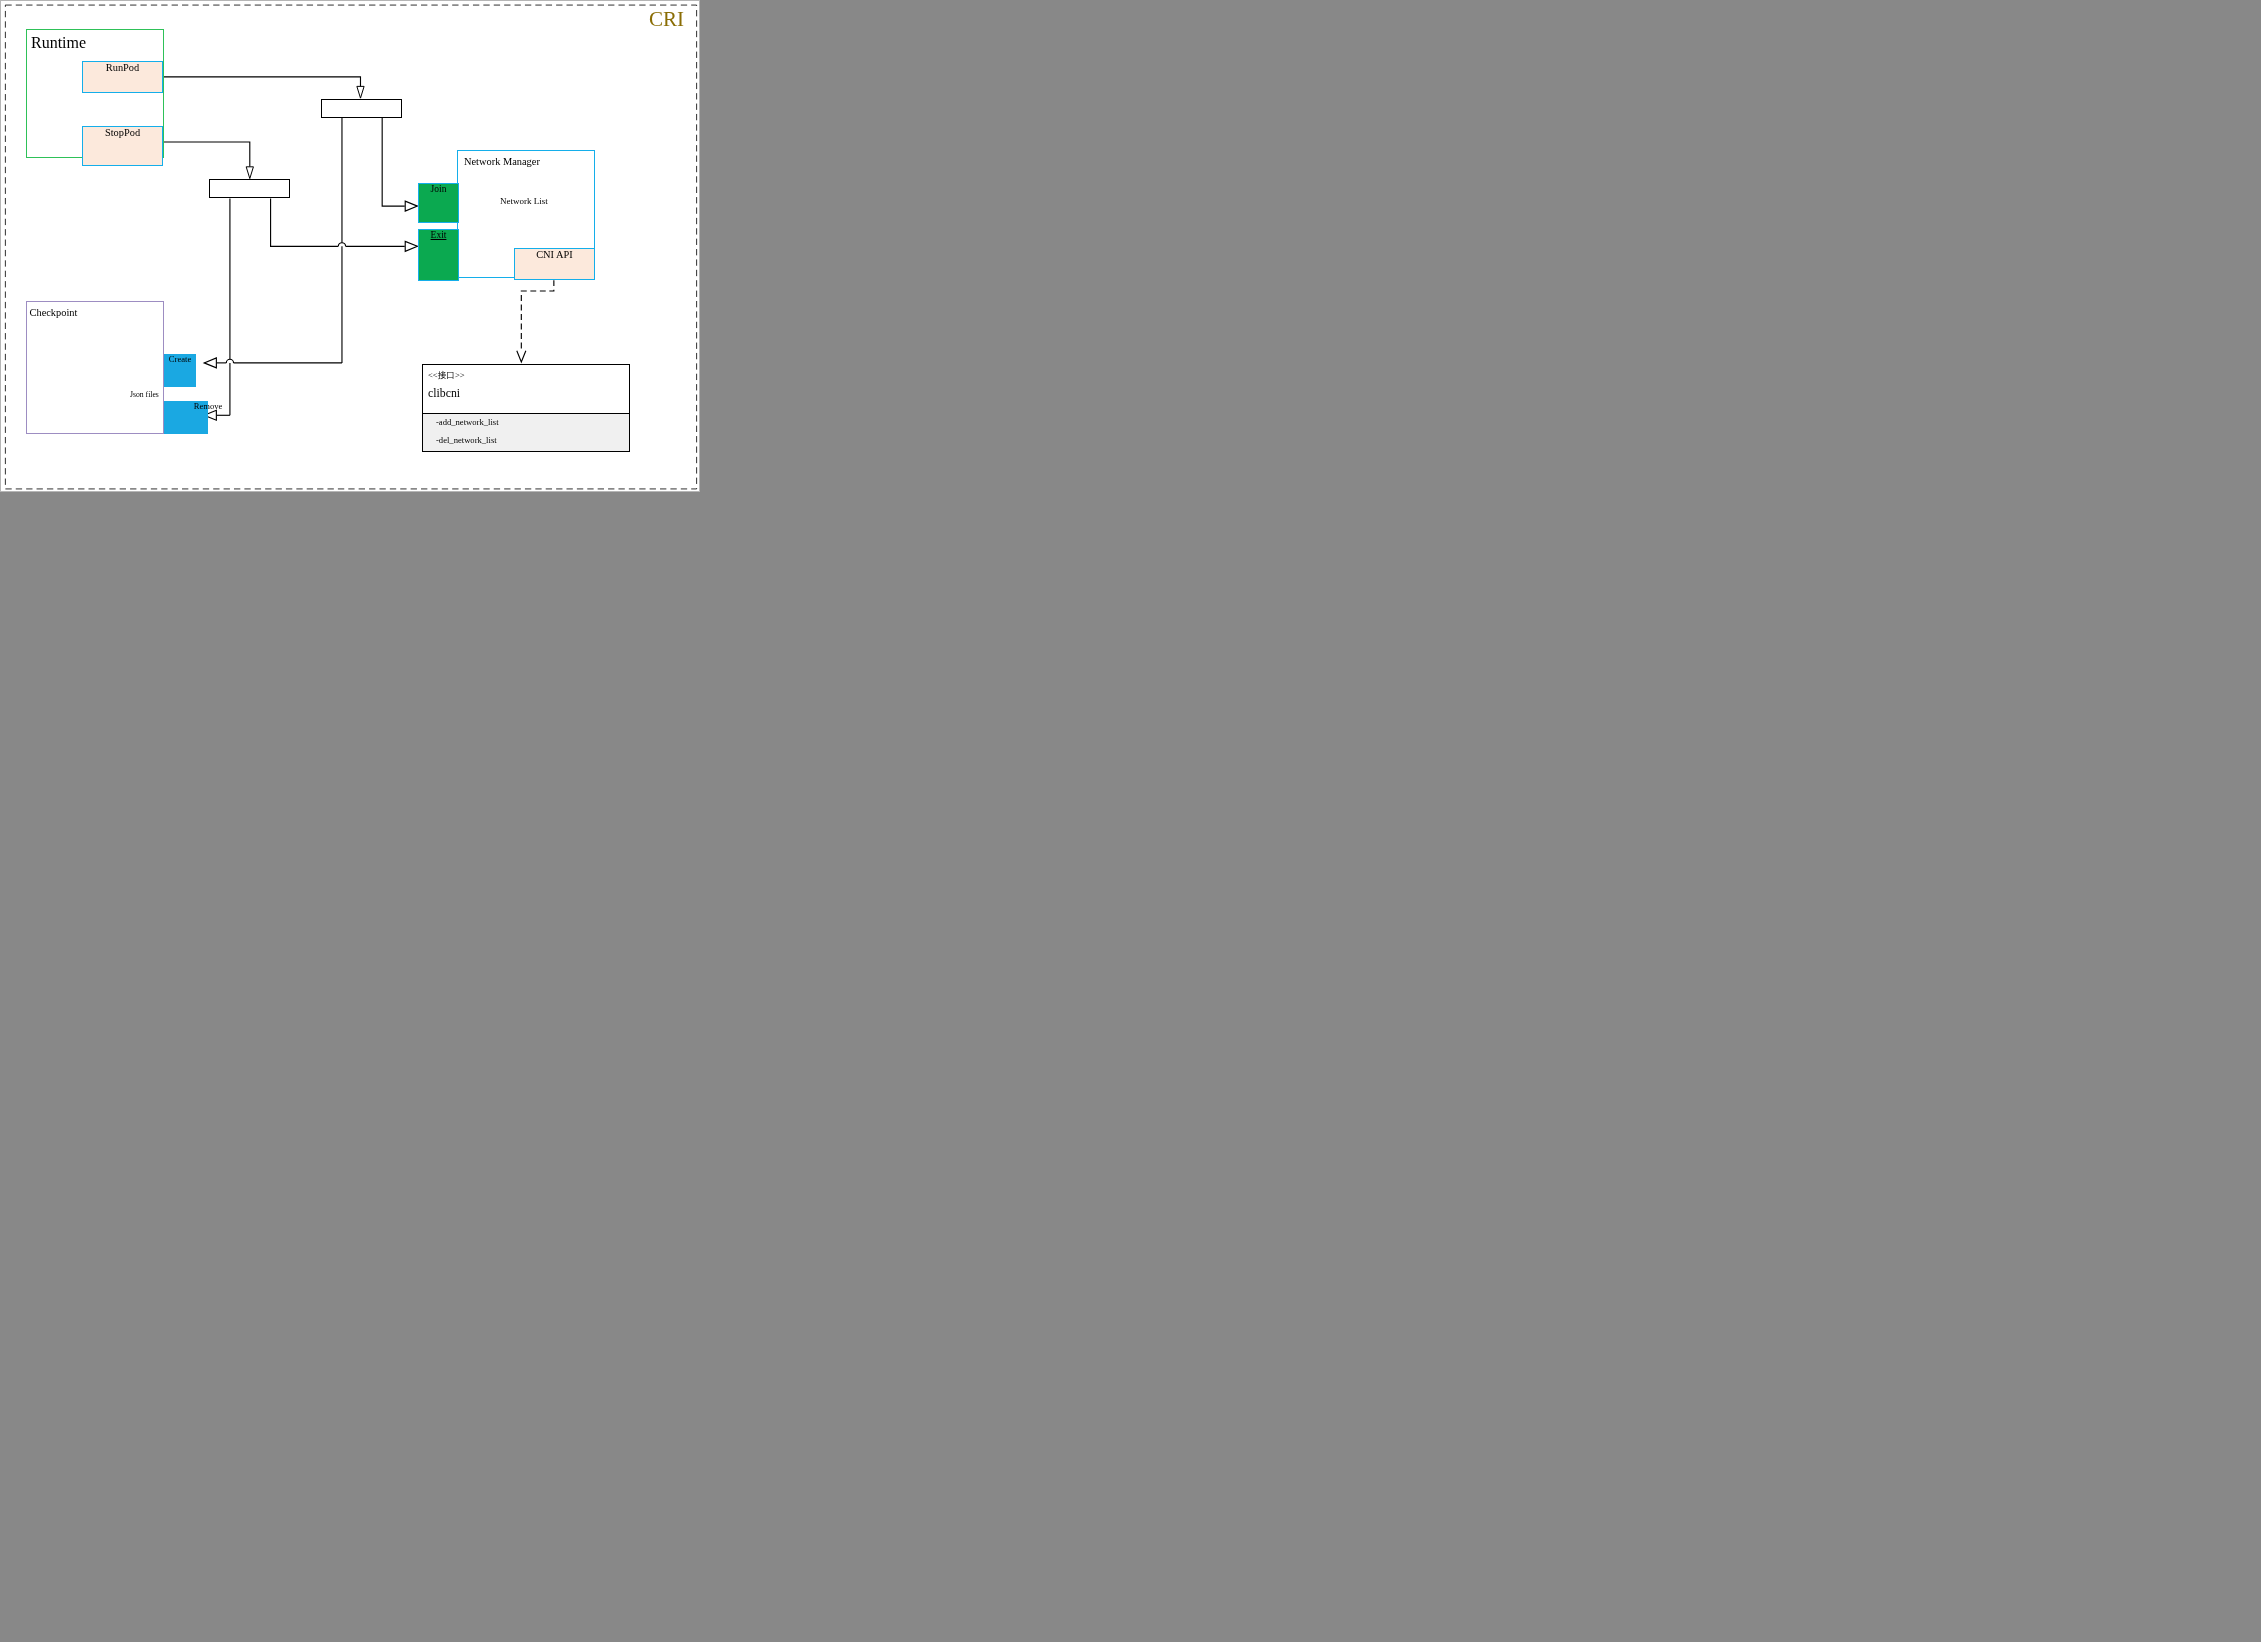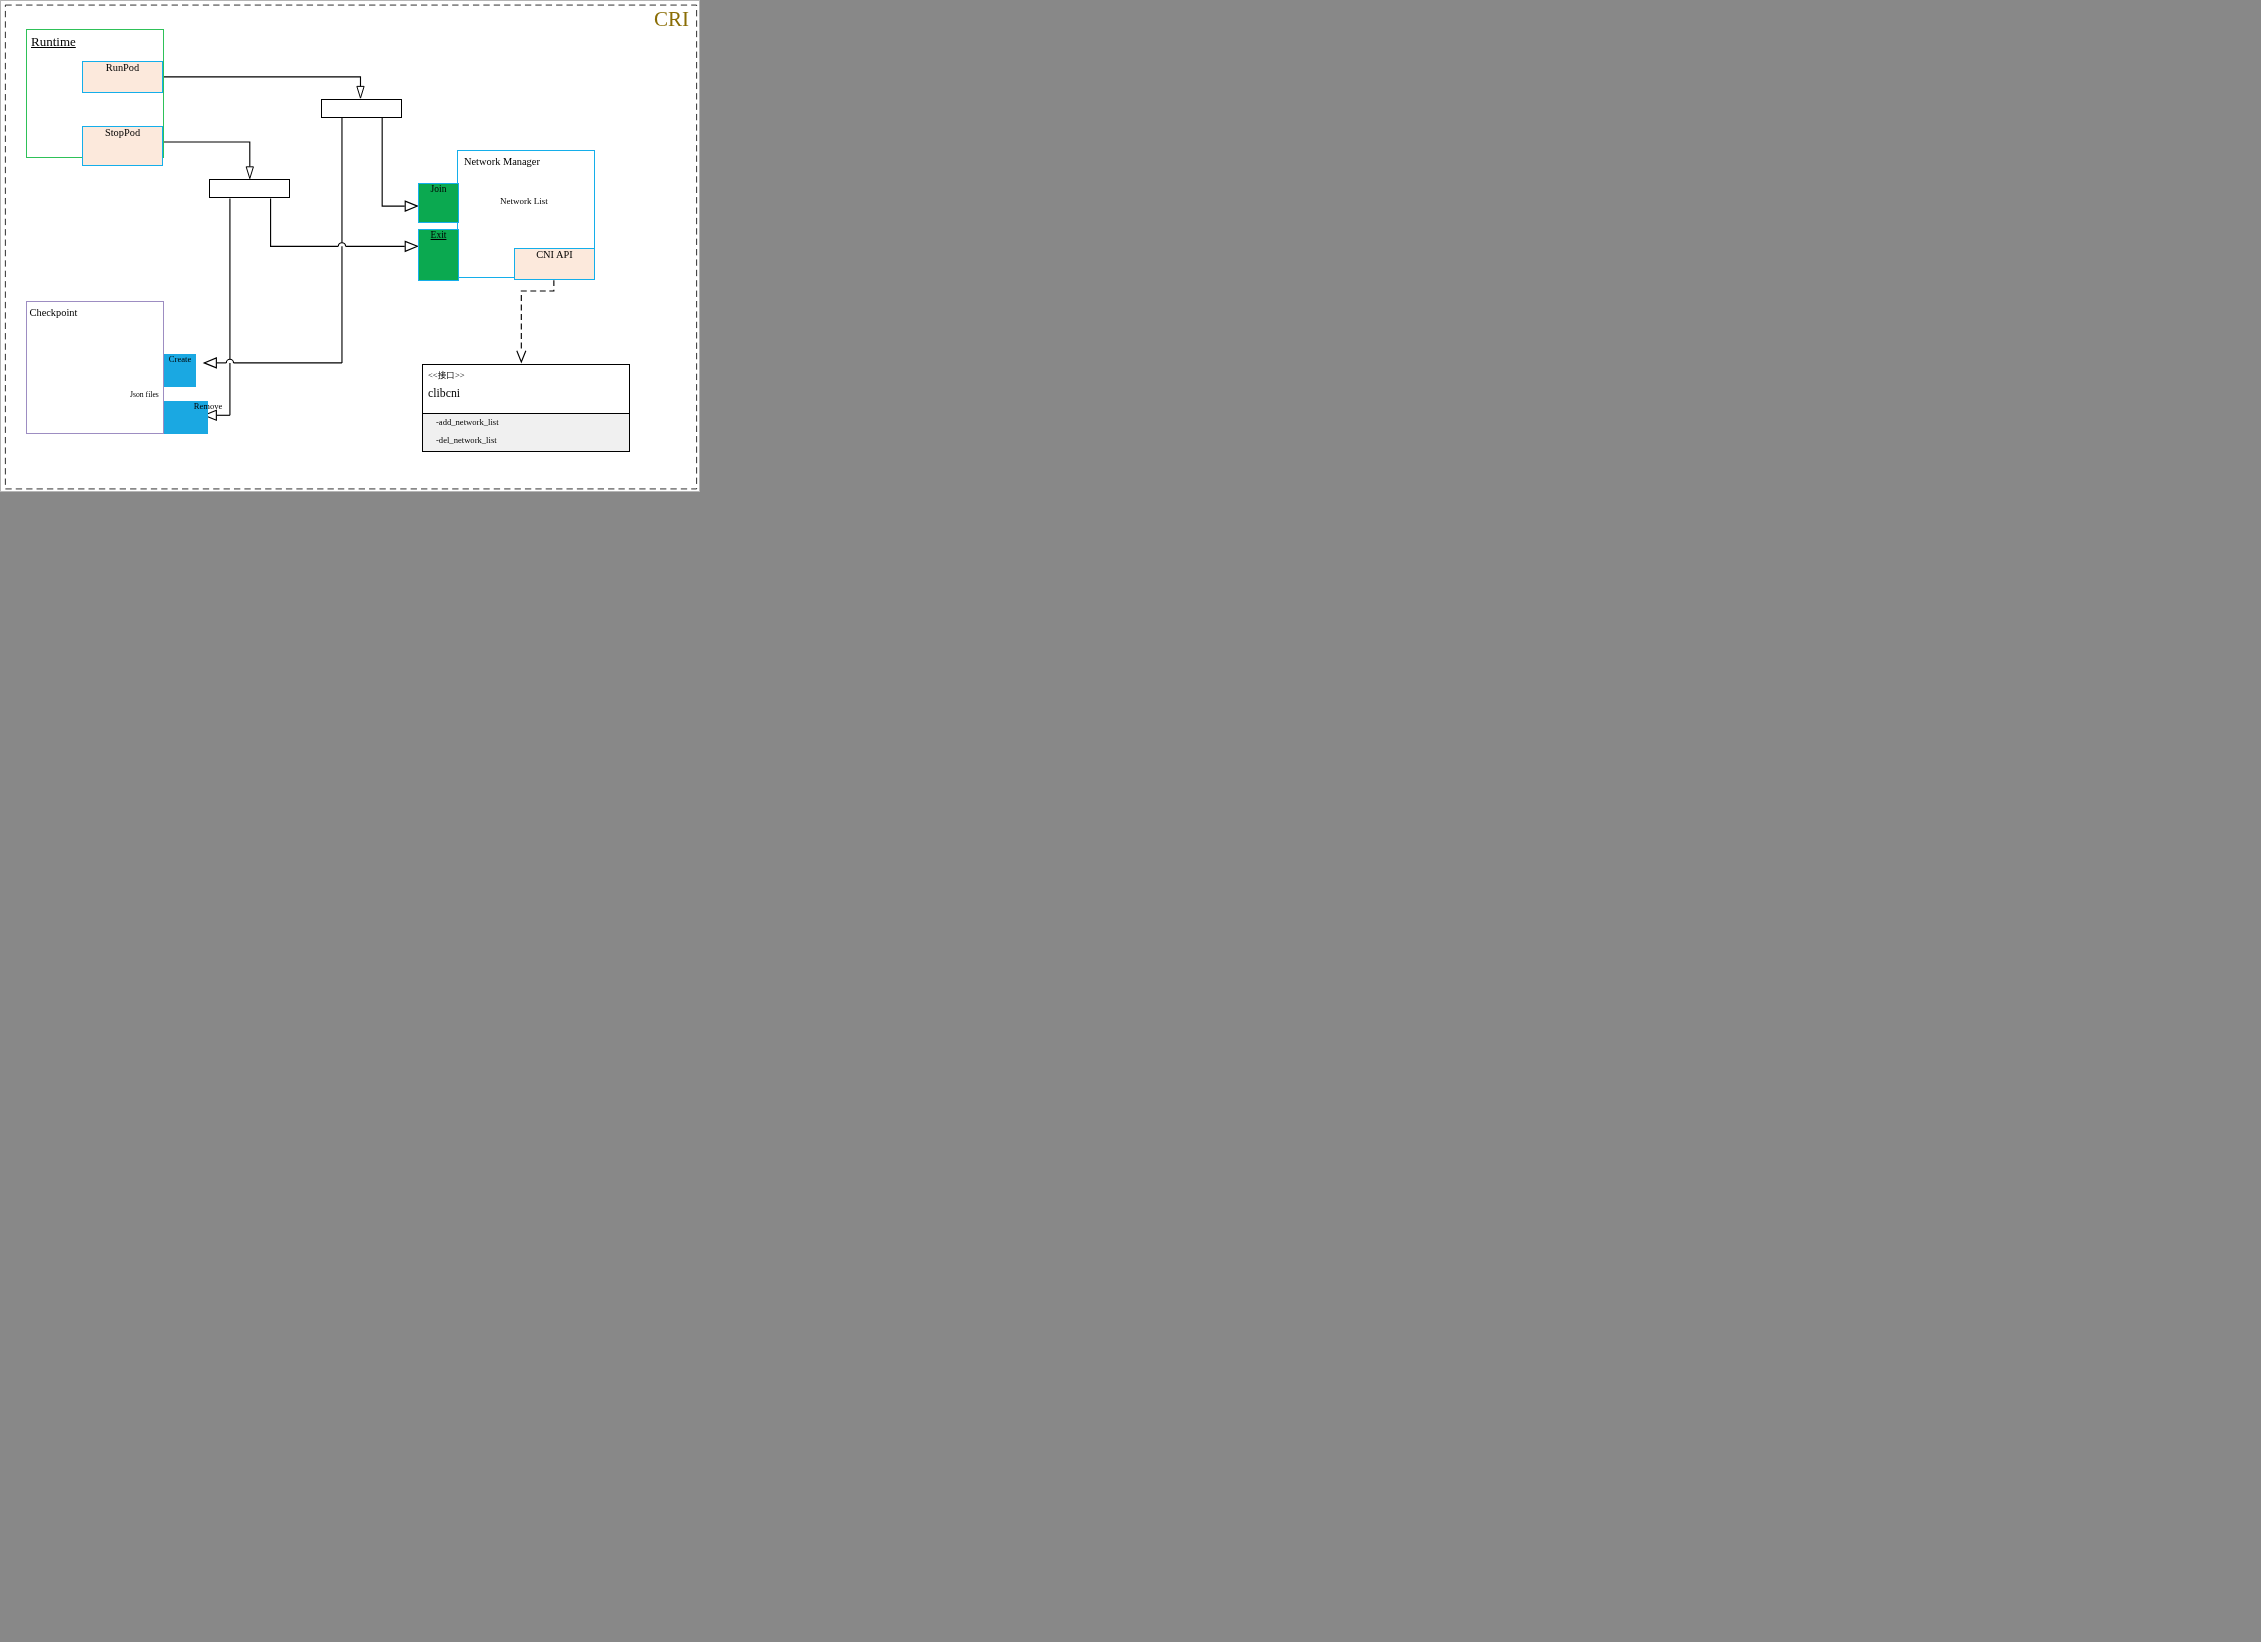--- a/index.html
+++ b/index.html
@@ -10,24 +10,24 @@
   }
   html,body{margin:0;padding:0;background:#888;}
   #canvas{
     position:relative;width:700px;height:492px;background:#ffffff;
     font-family:"Liberation Serif","DejaVu Serif",serif;
     overflow:hidden;border:0.5px solid #b5b5b5;box-sizing:border-box;
   }
   .abs{position:absolute;box-sizing:border-box;}
   
   #cri{left:648px;top:3.6px;width:45px;height:28px;
-       font-size:21px;color:var(--gold_title);text-align:center;line-height:28px;}
+       font-size:21px;color:var(--gold_title);text-align:left;line-height:28px;}
   
   #runtime-box{left:25px;top:28px;width:138px;height:129px;border:0.7px solid var(--green_border);background:#fff;}
-  #runtime-title{left:30px;top:33px;font-size:13px;color:#000;text-decoration:underline;}
+  #runtime-title{left:30px;top:33px;font-size:16px;color:#000;}
   .node{display:flex;justify-content:center;font-size:10.4px;color:#000;}
   #runpod{left:81px;top:60px;width:81px;height:32px;background:var(--peach_fill);border:0.7px solid var(--cyan_border);}
   #stoppod{left:81px;top:125px;width:81px;height:40px;background:var(--peach_fill);border:0.7px solid var(--cyan_border);}
   
   #junction1{left:320px;top:98px;width:81px;height:19.4px;border:1.8px solid #000;background:#fff;}
   #junction2{left:208px;top:178px;width:81px;height:19.4px;border:1.8px solid #000;background:#fff;}
   
   #nm-box{left:456px;top:149px;width:138px;height:128px;border:0.5px solid var(--cyan_border);background:#fff;}
   #nm-title{left:463px;top:155px;font-size:10.4px;color:#000;}
   #nm-dblabel{left:499px;top:195px;font-size:9px;color:#000;}

